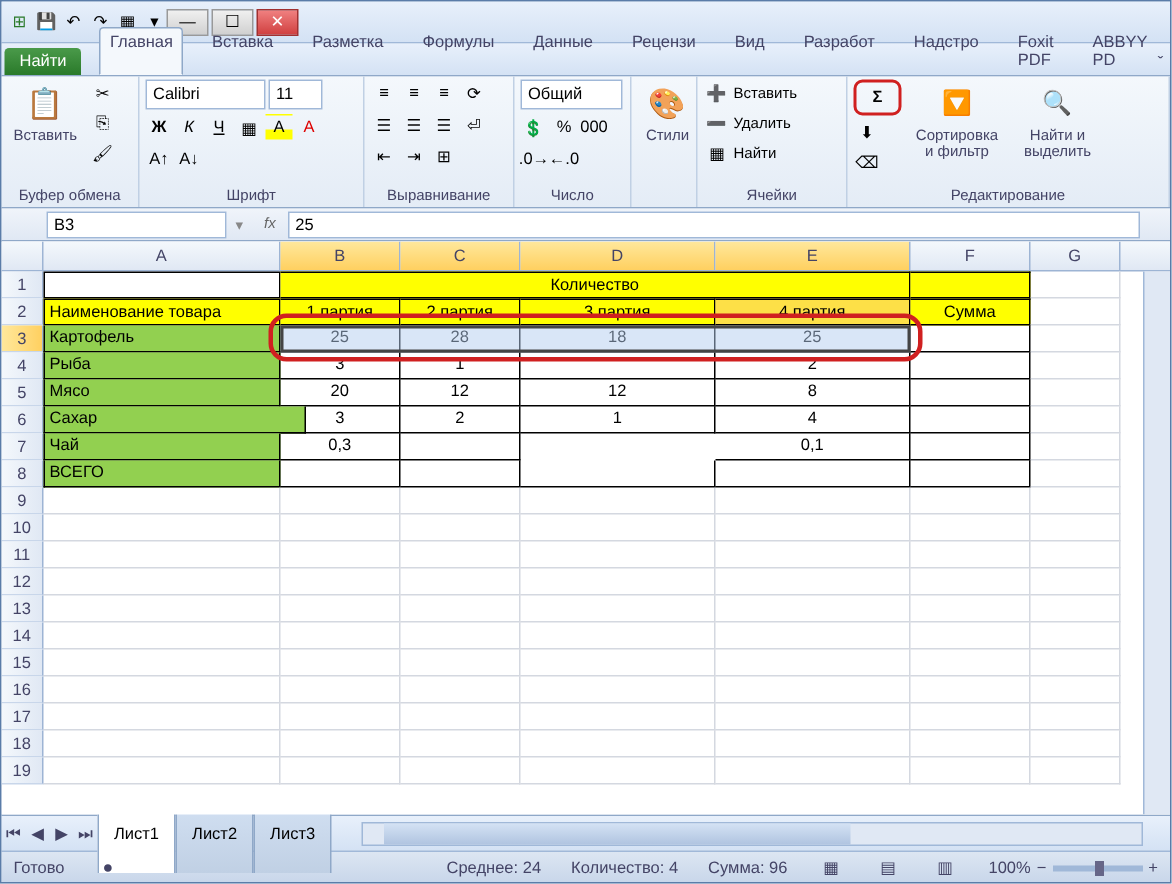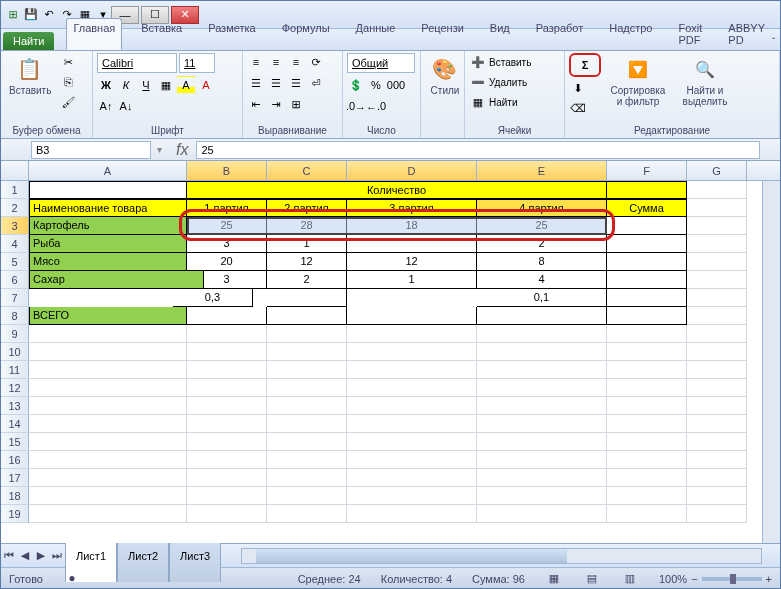--- a/index.html
+++ b/index.html
@@ -21,25 +21,25 @@
 .hicon { width:14px; height:14px; font-size:11px; color:#446; cursor:pointer; }
 .ribbon { height:88px; background:linear-gradient(#f4f8fc,#e4ecf6); display:flex; border-bottom:1px solid #8fa8c8; }
 .rgroup { border-right:1px solid #c0d0e4; display:flex; flex-direction:column; padding:2px 4px 0; }
 .rgroup-body { flex:1; display:flex; align-items:flex-start; gap:4px; }
 .rgroup-label { font-size:10px; color:#446; text-align:center; padding:2px 0; }
 .ribbtn { display:flex; flex-direction:column; align-items:center; gap:2px; padding:2px 4px; cursor:pointer; font-size:10px; color:#446; }
 .ribbtn .ico { width:32px; height:28px; display:flex; align-items:center; justify-content:center; font-size:20px; }
 .ribcol { display:flex; flex-direction:column; gap:2px; }
 .ribrow { display:flex; gap:2px; align-items:center; }
 .smico { width:18px; height:18px; display:flex; align-items:center; justify-content:center; font-size:11px; cursor:pointer; border:1px solid transparent; }
-.combo { height:20px; border:1px solid #a0b8d8; background:#fff; font-size:11px; padding:0 4px; display:flex; align-items:center;text-decoration:underline; }
+.combo { height:20px; border:1px solid #a0b8d8; background:#fff; font-size:11px; padding:0 4px; display:flex; align-items:center; }
 .highlight-sigma { border:2px solid #d02020; border-radius:6px; padding:1px 2px; }
 .namebox-row { height:22px; background:linear-gradient(#f0f4fa,#e0e8f4); display:flex; align-items:center; border-bottom:1px solid #8fa8c8; padding-left:30px; }
 .namebox { width:120px; height:18px; background:#fff; border:1px solid #a0b8d8; font-size:11px; padding:0 4px; display:flex; align-items:center; }
-.fx { padding:0 8px; font-size:16px; font-style:italic; color:#666; }
+.fx { padding:0 8px; font-size:10px; font-style:italic; color:#666; }
 .formula { flex:1; height:18px; background:#fff; border:1px solid #a0b8d8; font-size:11px; padding:0 4px; display:flex; align-items:center; margin-right:20px; }
 .grid-area { position:relative; height:382px; background:#fff; overflow:hidden; }
 .colhdr-row { display:flex; height:20px; background:linear-gradient(#f4f8fc,#e0e8f4); border-bottom:1px solid #9db4d4; }
 .corner { width:28px; border-right:1px solid #9db4d4; background:linear-gradient(#f4f8fc,#e0e8f4); }
 .colhdr { border-right:1px solid #9db4d4; text-align:center; font-size:11px; color:#446; line-height:20px; cursor:pointer; }
 .colhdr.sel { background:linear-gradient(#ffe89c,#ffd060); }
 .grid-rows { display:flex; }
 .rowhdrs { width:28px; display:flex; flex-direction:column; }
 .rowhdr { height:18px; background:linear-gradient(90deg,#f4f8fc,#e0e8f4); border-right:1px solid #9db4d4; border-bottom:1px solid #c8d6ea; text-align:center; font-size:11px; color:#446; line-height:18px; cursor:pointer; }
 .rowhdr.sel { background:linear-gradient(90deg,#ffe89c,#ffd060); }
@@ -297,21 +297,22 @@
         <div class="cell" style="left: 448px; top: 72px; width: 130px; height: 18px; border-right: 1px solid rgb(0, 0, 0); border-bottom: 1px solid rgb(0, 0, 0); text-align: center;">8</div>
         <div class="cell" style="left: 578px; top: 72px; width: 80px; height: 18px; border-right: 1px solid rgb(0, 0, 0); border-bottom: 1px solid rgb(0, 0, 0);"></div>
         <div class="cell" style="left: 658px; top: 72px; width: 60px; height: 18px;"></div>
         <div class="cell" style="left: 0px; top: 90px; width: 175px; height: 18px; background: rgb(146, 208, 80); border-right: 1px solid rgb(0, 0, 0); border-bottom: 1px solid rgb(0, 0, 0); border-left: 1px solid rgb(0, 0, 0);">Сахар</div>
         <div class="cell" style="left: 158px; top: 90px; width: 80px; height: 18px; border-right: 1px solid rgb(0, 0, 0); border-bottom: 1px solid rgb(0, 0, 0); text-align: center;">3</div>
         <div class="cell" style="left: 238px; top: 90px; width: 80px; height: 18px; border-right: 1px solid rgb(0, 0, 0); border-bottom: 1px solid rgb(0, 0, 0); text-align: center;">2</div>
         <div class="cell" style="left: 318px; top: 90px; width: 130px; height: 18px; border-right: 1px solid rgb(0, 0, 0); border-bottom: 1px solid rgb(0, 0, 0); text-align: center;">1</div>
         <div class="cell" style="left: 448px; top: 90px; width: 130px; height: 18px; border-right: 1px solid rgb(0, 0, 0); border-bottom: 1px solid rgb(0, 0, 0); text-align: center;">4</div>
         <div class="cell" style="left: 578px; top: 90px; width: 80px; height: 18px; border-right: 1px solid rgb(0, 0, 0); border-bottom: 1px solid rgb(0, 0, 0);"></div>
         <div class="cell" style="left: 658px; top: 90px; width: 60px; height: 18px;"></div>
-        <div class="cell" style="left: 144px; top: 108px; width: 80px; height: 18px; border-right: 1px solid rgb(0, 0, 0); border-bottom: 1px solid rgb(0, 0, 0); text-align: center;">0,3</div>
+        <div class="cell" style="left: 0px; top: 108px; width: 158px; height: 18px; background: rgb(146, 208, 80); border-right: 1px solid rgb(0, 0, 0); border-bottom: 1px solid rgb(0, 0, 0); border-left: 1px solid rgb(0, 0, 0);">Чай</div>
+        <div class="cell" style="left: 158px; top: 108px; width: 80px; height: 18px; border-right: 1px solid rgb(0, 0, 0); border-bottom: 1px solid rgb(0, 0, 0); text-align: center;">0,3</div>
         <div class="cell" style="left: 238px; top: 108px; width: 80px; height: 18px; border-right: 1px solid rgb(0, 0, 0); border-bottom: 1px solid rgb(0, 0, 0);"></div>
         <div class="cell" style="left: 448px; top: 108px; width: 130px; height: 18px; border-right: 1px solid rgb(0, 0, 0); border-bottom: 1px solid rgb(0, 0, 0); text-align: center;">0,1</div>
         <div class="cell" style="left: 578px; top: 108px; width: 80px; height: 18px; border-right: 1px solid rgb(0, 0, 0); border-bottom: 1px solid rgb(0, 0, 0);"></div>
         <div class="cell" style="left: 658px; top: 108px; width: 60px; height: 18px;"></div>
         <div class="cell" style="left: 0px; top: 126px; width: 158px; height: 18px; background: rgb(146, 208, 80); border-right: 1px solid rgb(0, 0, 0); border-bottom: 1px solid rgb(0, 0, 0); border-left: 1px solid rgb(0, 0, 0);">ВСЕГО</div>
         <div class="cell" style="left: 158px; top: 126px; width: 80px; height: 18px; border-right: 1px solid rgb(0, 0, 0); border-bottom: 1px solid rgb(0, 0, 0);"></div>
         <div class="cell" style="left: 238px; top: 126px; width: 80px; height: 18px; border-right: 1px solid rgb(0, 0, 0); border-bottom: 1px solid rgb(0, 0, 0);"></div>
         <div class="cell" style="left: 318px; top: 126px; width: 130px; height: 18px; border-right: 1px solid rgb(0, 0, 0); border-bottom: 1px solid rgb(0, 0, 0);"></div>
         <div class="cell" style="left: 448px; top: 126px; width: 130px; height: 18px; border-right: 1px solid rgb(0, 0, 0); border-bottom: 1px solid rgb(0, 0, 0);"></div>
         <div class="cell" style="left: 578px; top: 126px; width: 80px; height: 18px; border-right: 1px solid rgb(0, 0, 0); border-bottom: 1px solid rgb(0, 0, 0);"></div>

